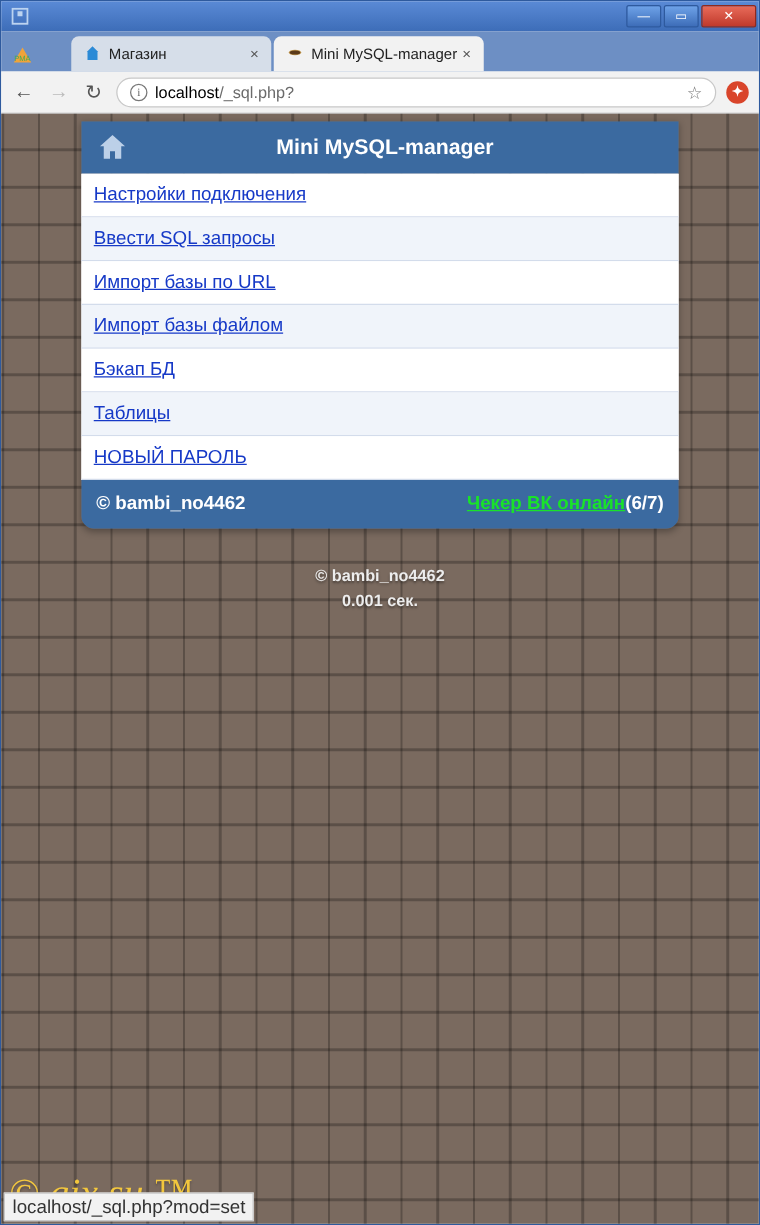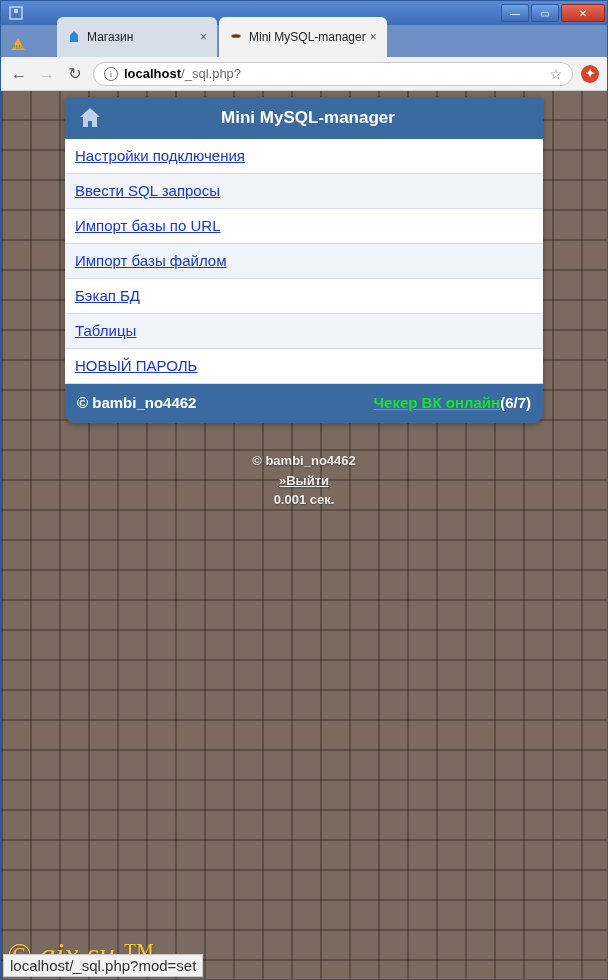--- a/index.html
+++ b/index.html
@@ -73,21 +73,21 @@
   bottom: 4px;
   display: flex;
   gap: 8px;
   align-items: center;
 }
 .tab-lead-icon {
   width: 18px; height: 18px;
   display: flex; align-items: center; justify-content: center;
 }
 .tab {
-  height: 40px;
+  height: 28px;
   background: #d6dee9;
   border-top-left-radius: 6px;
   border-top-right-radius: 6px;
   display: flex;
   align-items: center;
   padding: 0 10px;
   margin-right: 2px;
   min-width: 160px;
   max-width: 180px;
   font-family: Arial, sans-serif;
@@ -133,21 +133,21 @@
   padding: 0 10px;
   font-size: 13px;
   color: #000;
 }
 .addr .info-icon {
   width: 14px; height: 14px; border: 1px solid #777; border-radius: 50%;
   display: flex; align-items: center; justify-content: center;
   font-size: 9px; color: #666; margin-right: 6px;
   font-family: Georgia, serif;
 }
-.addr .host { color: #000; font-weight: bold; }
+.addr .host { color: #000; }
 .addr .path { color: #6b6b6b; }
 .addr .star { margin-left: auto; color: #777; font-size: 14px; }
 .ext-icon {
   width: 18px; height: 18px; border-radius: 50%;
   background: #d9452b; color: #fff;
   display: flex; align-items: center; justify-content: center;
   font-size: 11px; font-weight: bold;
 }
 
 
@@ -339,21 +339,20 @@
       </div>
       <div class="panel-footer">
         <span class="credit">© bambi_no4462</span>
         <a href="#" class="checker">Чекер ВК онлайн</a>
           <span class="counter">(6/7)</span>
       </div>
     </div>
 
     <div class="page-footer">
       <div>© bambi_no4462</div>
-      <div><a href="#">»Выйти</a></div>
       <div>0.001 сек.</div>
     </div>
 
     <div class="watermark">© gix.su ™</div>
 
     <div class="statusbar">localhost/_sql.php?mod=set</div>
   </div>
 
 </div>
 

